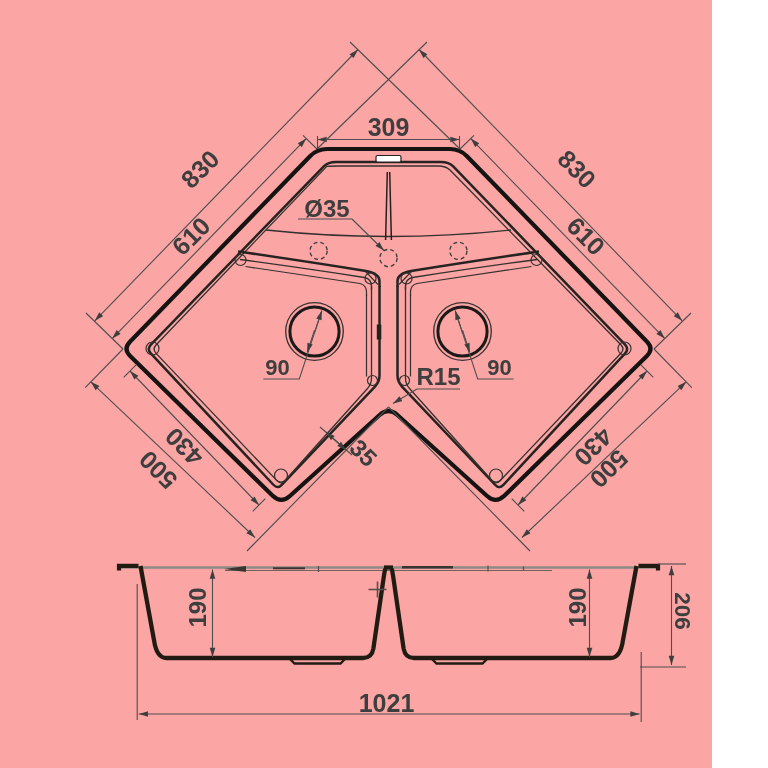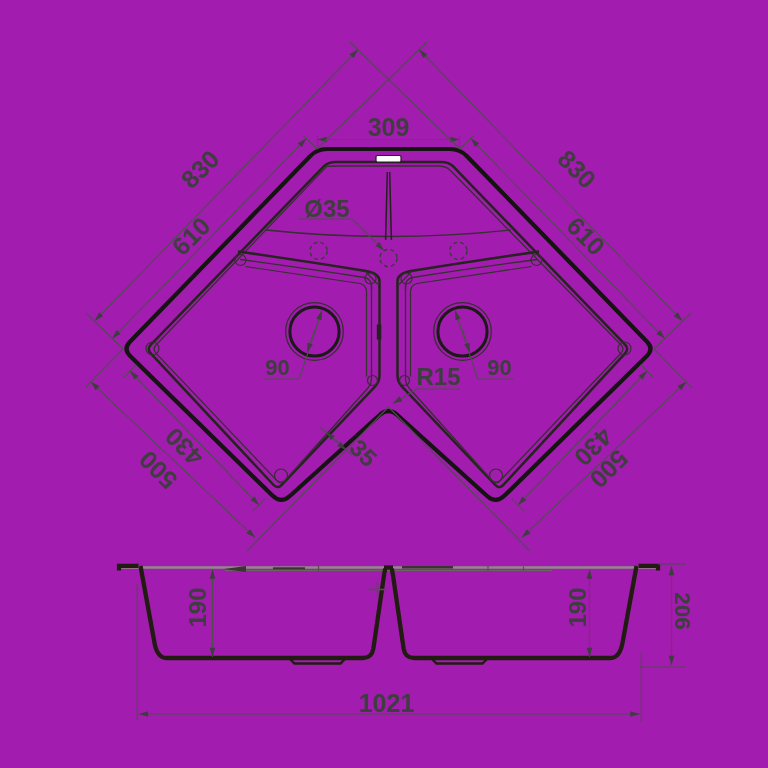--- a/index.html
+++ b/index.html
@@ -1,16 +1,16 @@
 <!DOCTYPE html>
 <html><head>
 <meta charset="utf-8">
 <style>
   html,body{margin:0;padding:0;background:#ffffff;}
-  .wrap{width:768px;height:768px;background:#a21caf;}
+  .wrap{width:712px;height:768px;background:#fca5a5;}
   text{font-family:"Liberation Sans",sans-serif;font-weight:700;fill:#3e3e3e;}
 </style>
 </head>
 <body>
 <div class="wrap">
 <svg width="768" height="768" viewBox="0 0 768 768">
 <defs>
 <marker id="ar" markerWidth="11" markerHeight="8" refX="9.6" refY="3.2" orient="auto-start-reverse" markerUnits="userSpaceOnUse">
   <path d="M0.4,0.4 L9.6,3.2 L0.4,6 z" fill="#3e3e3e"></path>
 </marker>

